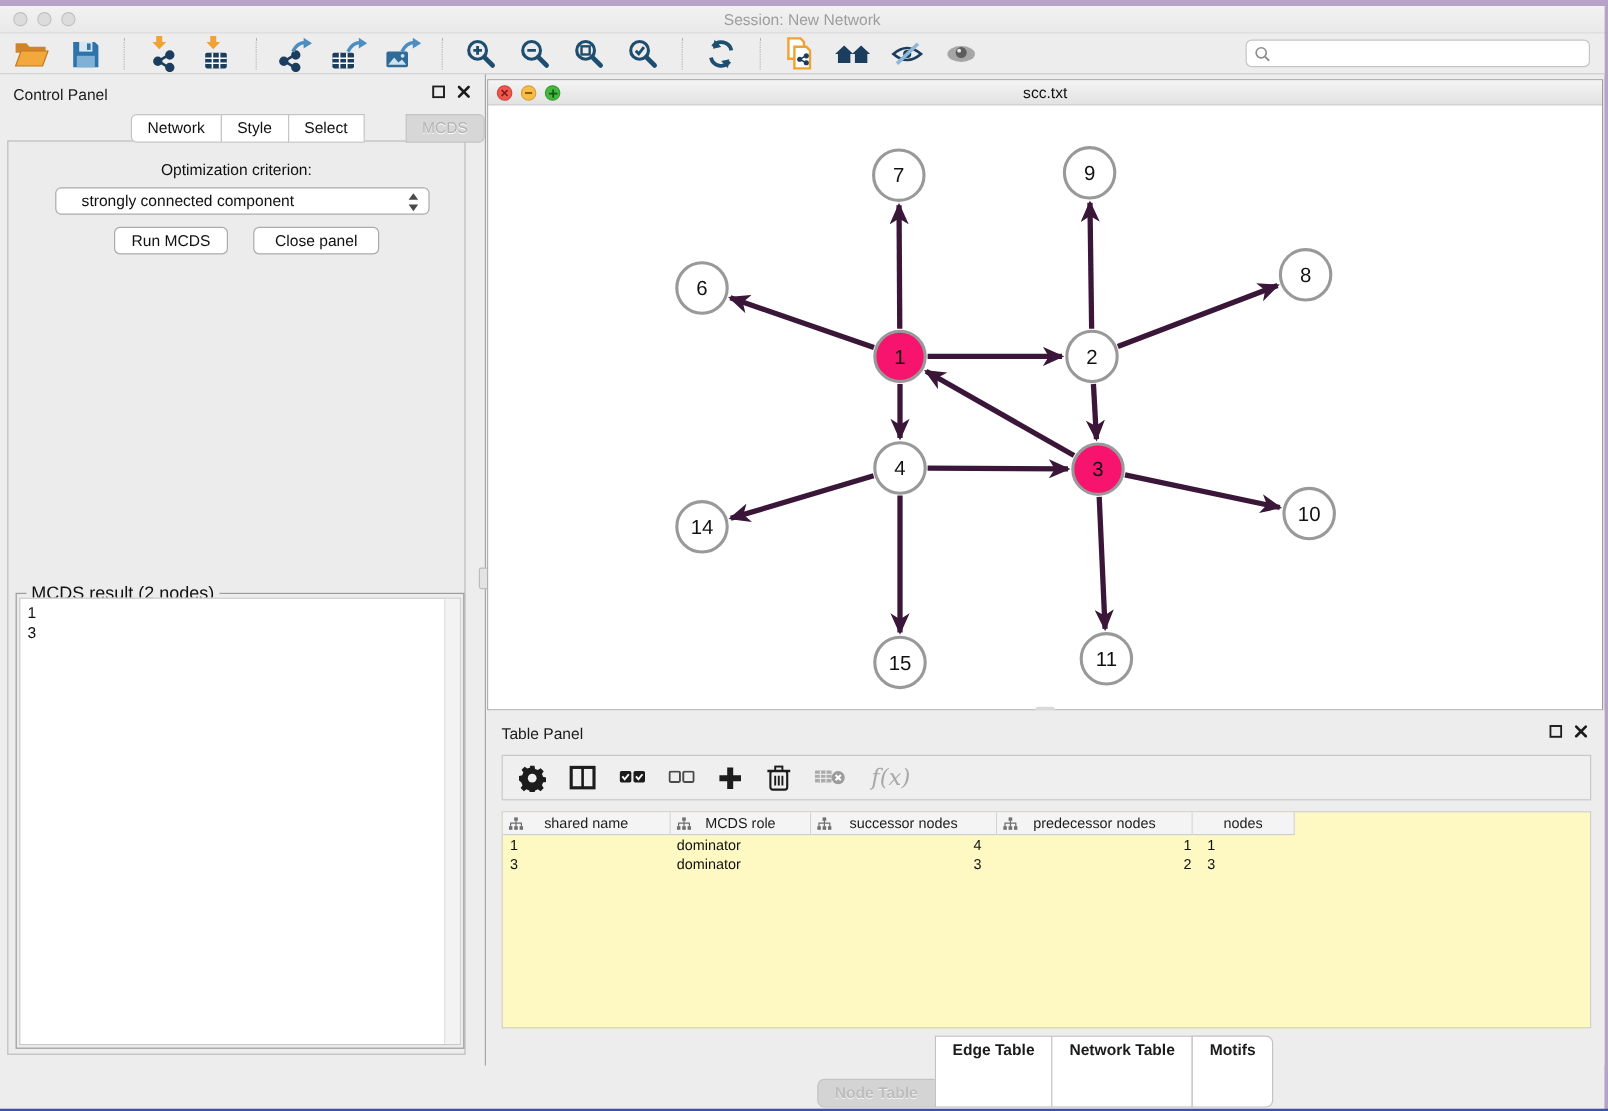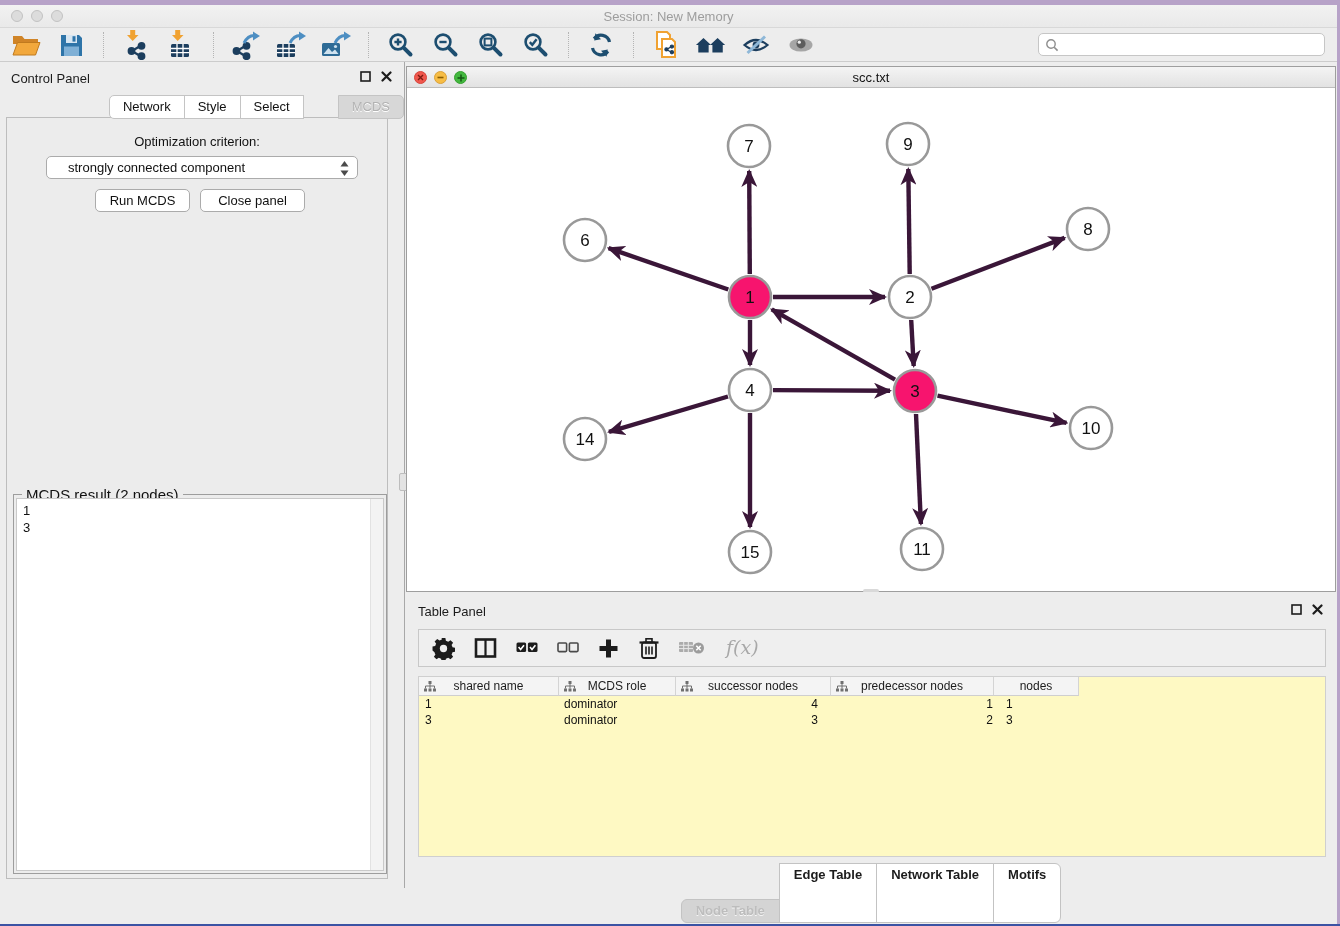--- a/index.html
+++ b/index.html
@@ -48,21 +48,21 @@
   .cp-box { position:absolute; left:6px; top:55px; width:382px; height:762px;
     background:#ececec; border:1px solid #bdbdbd; z-index:1; }
   .opt-label { position:absolute; left:0; right:0; top:16px; text-align:center; font-size:13px; color:#111; }
   .dropdown { position:absolute; left:39px; top:38px; width:312px; height:23px; background:#fff;
     border:1px solid #ababab; border-radius:5px; font-size:13px; color:#111;
     display:flex; align-items:center; padding-left:21px; }
   .dropdown .stepper { position:absolute; right:7px; top:3px; }
   .cp-btn { position:absolute; top:71px; height:23px; background:#fff; border:1px solid #ababab;
     border-radius:5px; font-size:13px; color:#111; display:flex; align-items:center; justify-content:center; }
   #run-btn { left:88px; width:95px; }
-  #close-btn { left:193px; width:105px; }
+  #close-btn { left:204px; width:105px; }
   .result-group { position:absolute; left:6px; top:376px; width:374px; height:380px; border:1px solid #9d9d9d; }
   .result-legend { position:absolute; top:-9px; left:8px; background:#ececec; padding:0 4px; font-size:15px; color:#111; }
   .result-inner { position:absolute; left:2px; right:2px; top:3px; bottom:2px; background:#fff; border:1px solid #c9c9c9; }
   .result-lines { padding:3px 0 0 6px; font-size:13px; color:#111; line-height:17px; }
   .result-scroll { position:absolute; right:0; top:0; bottom:0; width:13px; background:#f3f3f3; border-left:1px solid #e2e2e2; }
 
   
   #divider { position:absolute; left:404px; top:57px; width:1px; height:826px; background:#a8a8a8; }
   #divider-grip { position:absolute; left:399px; top:468px; width:9px; height:18px; background:#e3e3e3;
     border:1px solid #bdbdbd; border-radius:2px; }
@@ -115,21 +115,21 @@
 </style>
 </head>
 <body>
 
 <div id="app">
 
   <div class="titlebar">
     <span class="tl gray" style="left:11px"></span>
     <span class="tl gray" style="left:31px"></span>
     <span class="tl gray" style="left:51px"></span>
-    <div class="title">Session: New Memory</div>
+    <div class="title">Session: New Network</div>
   </div>
 
   <div class="toolbar">
     <div id="toolbar-icons">
         <span class="tb-icon">
           <svg width="30" height="26" viewBox="0 0 30 26">
    <path d="M2 4 h9 l2.5 3 H27 v5 H2 z" fill="#d08427"></path>
    <path d="M2 23 L6.5 10.5 H29 L24.5 23 z" fill="#f2a83c" stroke="#c07a1e" stroke-width="1"></path>
           </svg>
         </span>

